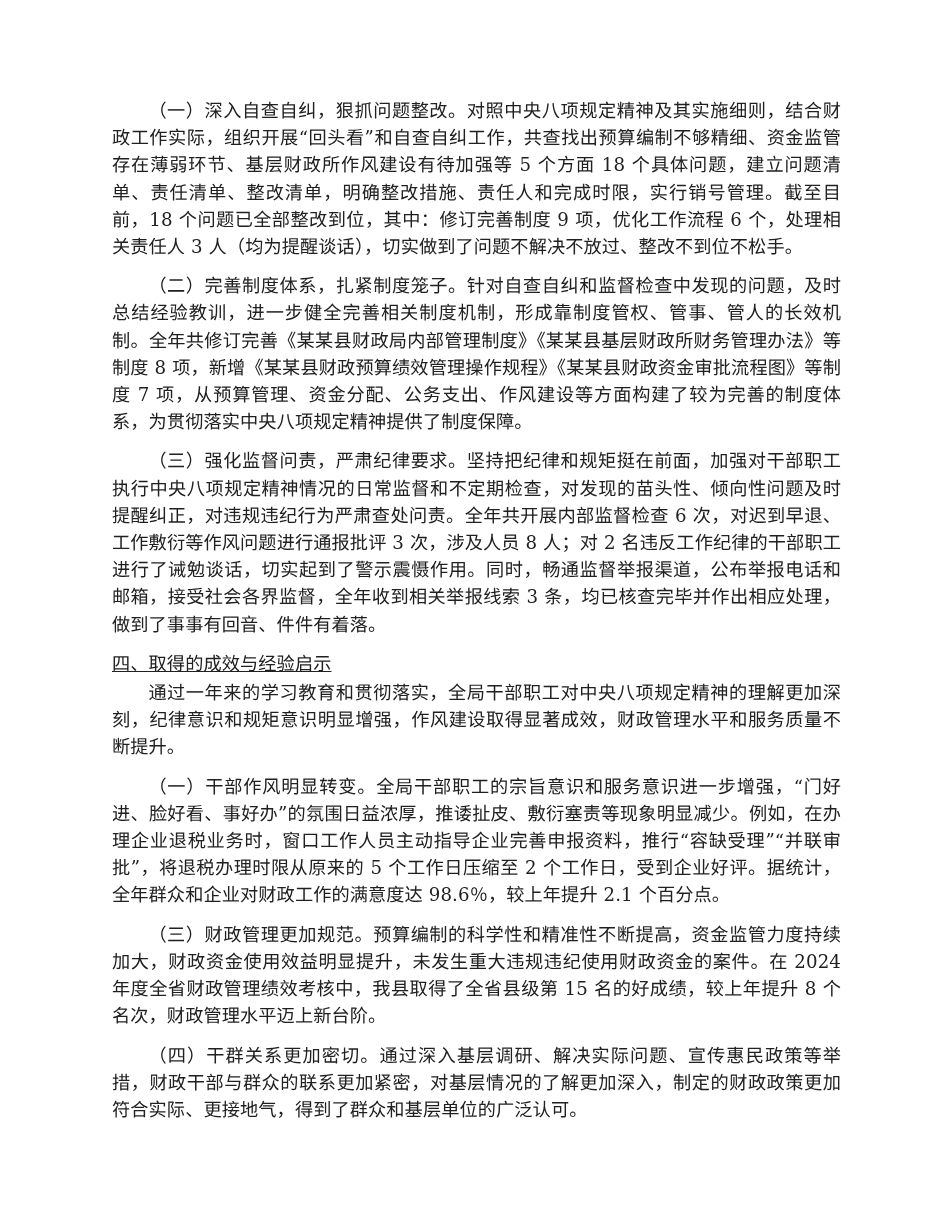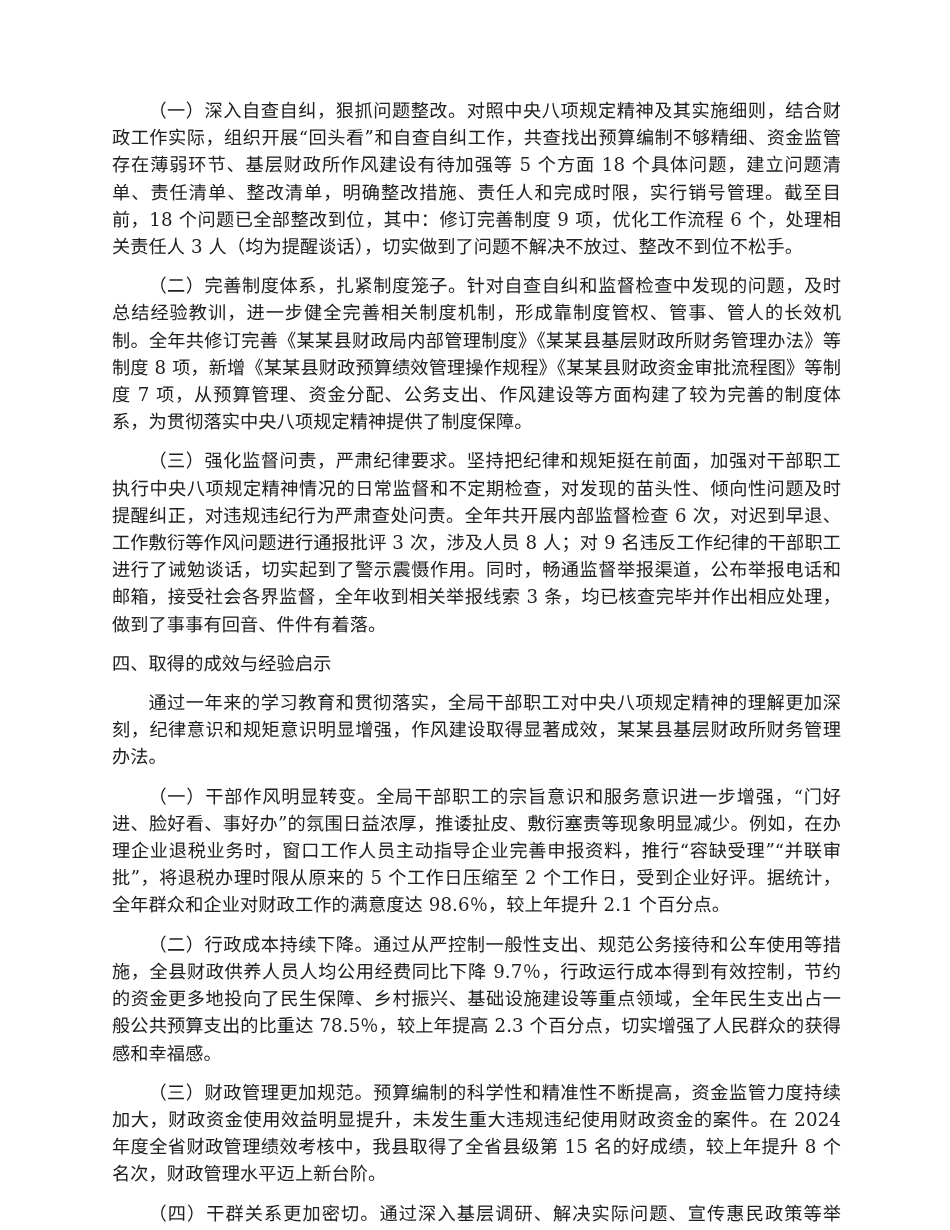--- a/index.html
+++ b/index.html
@@ -32,40 +32,40 @@
     font-size: 18.2px;
     line-height: 27.2px;
     text-align: justify;
     text-justify: inter-ideograph;
     text-indent: 2em;
     letter-spacing: 0.1px;
     word-break: break-all;
     color: #202020;
   }
   h2.section-heading {
-    margin: 0 0 12px 0;
+    margin: 0 0 2px 0;
     font-size: 18.2px;
     line-height: 27.2px;
     font-weight: normal;
     text-indent: 0;
     letter-spacing: 0.1px;
     color: #202020;
+    text-decoration: underline;
   }
   p.para:last-child {
     margin-bottom: 0;
   }
 </style>
 </head>
 <body>
 
 <div class="page">
   <div class="doc-body">
       <p class="para">（一）深入自查自纠，狠抓问题整改。对照中央八项规定精神及其实施细则，结合财政工作实际，组织开展“回头看”和自查自纠工作，共查找出预算编制不够精细、资金监管存在薄弱环节、基层财政所作风建设有待加强等 5 个方面 18 个具体问题，建立问题清单、责任清单、整改清单，明确整改措施、责任人和完成时限，实行销号管理。截至目前，18 个问题已全部整改到位，其中：修订完善制度 9 项，优化工作流程 6 个，处理相关责任人 3 人（均为提醒谈话），切实做到了问题不解决不放过、整改不到位不松手。</p>
       <p class="para">（二）完善制度体系，扎紧制度笼子。针对自查自纠和监督检查中发现的问题，及时总结经验教训，进一步健全完善相关制度机制，形成靠制度管权、管事、管人的长效机制。全年共修订完善《某某县财政局内部管理制度》《某某县基层财政所财务管理办法》等制度 8 项，新增《某某县财政预算绩效管理操作规程》《某某县财政资金审批流程图》等制度 7 项，从预算管理、资金分配、公务支出、作风建设等方面构建了较为完善的制度体系，为贯彻落实中央八项规定精神提供了制度保障。</p>
-      <p class="para">（三）强化监督问责，严肃纪律要求。坚持把纪律和规矩挺在前面，加强对干部职工执行中央八项规定精神情况的日常监督和不定期检查，对发现的苗头性、倾向性问题及时提醒纠正，对违规违纪行为严肃查处问责。全年共开展内部监督检查 6 次，对迟到早退、工作敷衍等作风问题进行通报批评 3 次，涉及人员 8 人；对 9 名违反工作纪律的干部职工进行了诫勉谈话，切实起到了警示震慑作用。同时，畅通监督举报渠道，公布举报电话和邮箱，接受社会各界监督，全年收到相关举报线索 3 条，均已核查完毕并作出相应处理，做到了事事有回音、件件有着落。</p>
+      <p class="para">（三）强化监督问责，严肃纪律要求。坚持把纪律和规矩挺在前面，加强对干部职工执行中央八项规定精神情况的日常监督和不定期检查，对发现的苗头性、倾向性问题及时提醒纠正，对违规违纪行为严肃查处问责。全年共开展内部监督检查 6 次，对迟到早退、工作敷衍等作风问题进行通报批评 3 次，涉及人员 8 人；对 2 名违反工作纪律的干部职工进行了诫勉谈话，切实起到了警示震慑作用。同时，畅通监督举报渠道，公布举报电话和邮箱，接受社会各界监督，全年收到相关举报线索 3 条，均已核查完毕并作出相应处理，做到了事事有回音、件件有着落。</p>
       <h2 class="section-heading">四、取得的成效与经验启示</h2>
-      <p class="para">通过一年来的学习教育和贯彻落实，全局干部职工对中央八项规定精神的理解更加深刻，纪律意识和规矩意识明显增强，作风建设取得显著成效，某某县基层财政所财务管理办法。</p>
+      <p class="para">通过一年来的学习教育和贯彻落实，全局干部职工对中央八项规定精神的理解更加深刻，纪律意识和规矩意识明显增强，作风建设取得显著成效，财政管理水平和服务质量不断提升。</p>
       <p class="para">（一）干部作风明显转变。全局干部职工的宗旨意识和服务意识进一步增强，“门好进、脸好看、事好办”的氛围日益浓厚，推诿扯皮、敷衍塞责等现象明显减少。例如，在办理企业退税业务时，窗口工作人员主动指导企业完善申报资料，推行“容缺受理”“并联审批”，将退税办理时限从原来的 5 个工作日压缩至 2 个工作日，受到企业好评。据统计，全年群众和企业对财政工作的满意度达 98.6％，较上年提升 2.1 个百分点。</p>
-      <p class="para">（二）行政成本持续下降。通过从严控制一般性支出、规范公务接待和公车使用等措施，全县财政供养人员人均公用经费同比下降 9.7％，行政运行成本得到有效控制，节约的资金更多地投向了民生保障、乡村振兴、基础设施建设等重点领域，全年民生支出占一般公共预算支出的比重达 78.5％，较上年提高 2.3 个百分点，切实增强了人民群众的获得感和幸福感。</p>
       <p class="para">（三）财政管理更加规范。预算编制的科学性和精准性不断提高，资金监管力度持续加大，财政资金使用效益明显提升，未发生重大违规违纪使用财政资金的案件。在 2024 年度全省财政管理绩效考核中，我县取得了全省县级第 15 名的好成绩，较上年提升 8 个名次，财政管理水平迈上新台阶。</p>
       <p class="para">（四）干群关系更加密切。通过深入基层调研、解决实际问题、宣传惠民政策等举措，财政干部与群众的联系更加紧密，对基层情况的了解更加深入，制定的财政政策更加符合实际、更接地气，得到了群众和基层单位的广泛认可。</p>
     </div>
 </div>
 
 </body></html>

